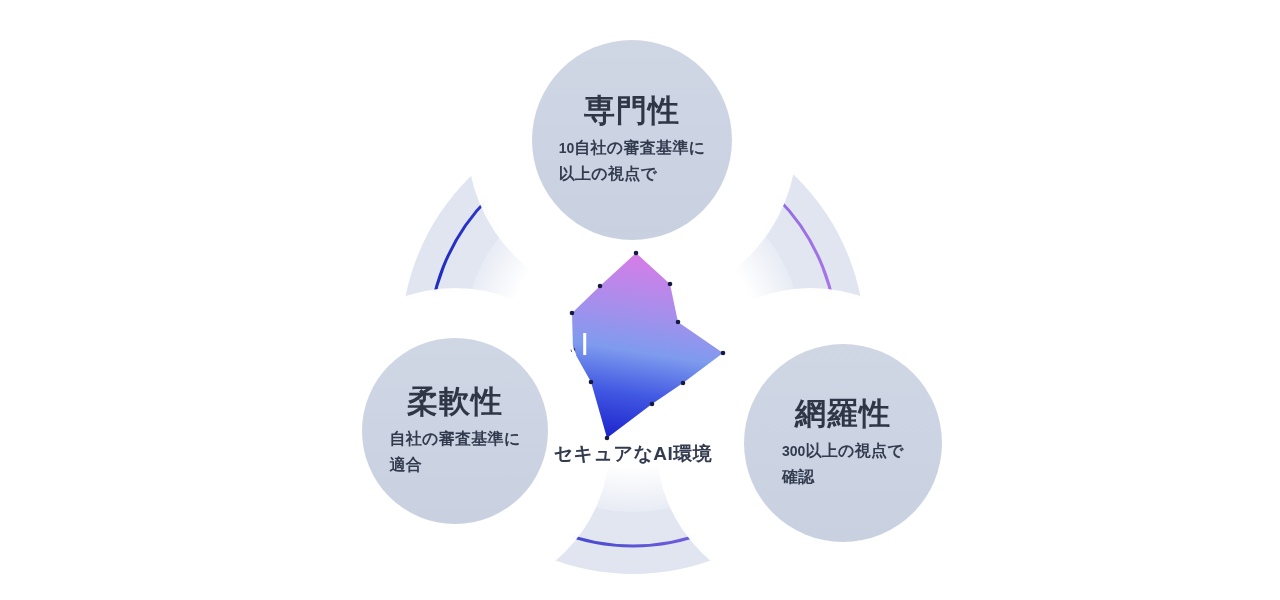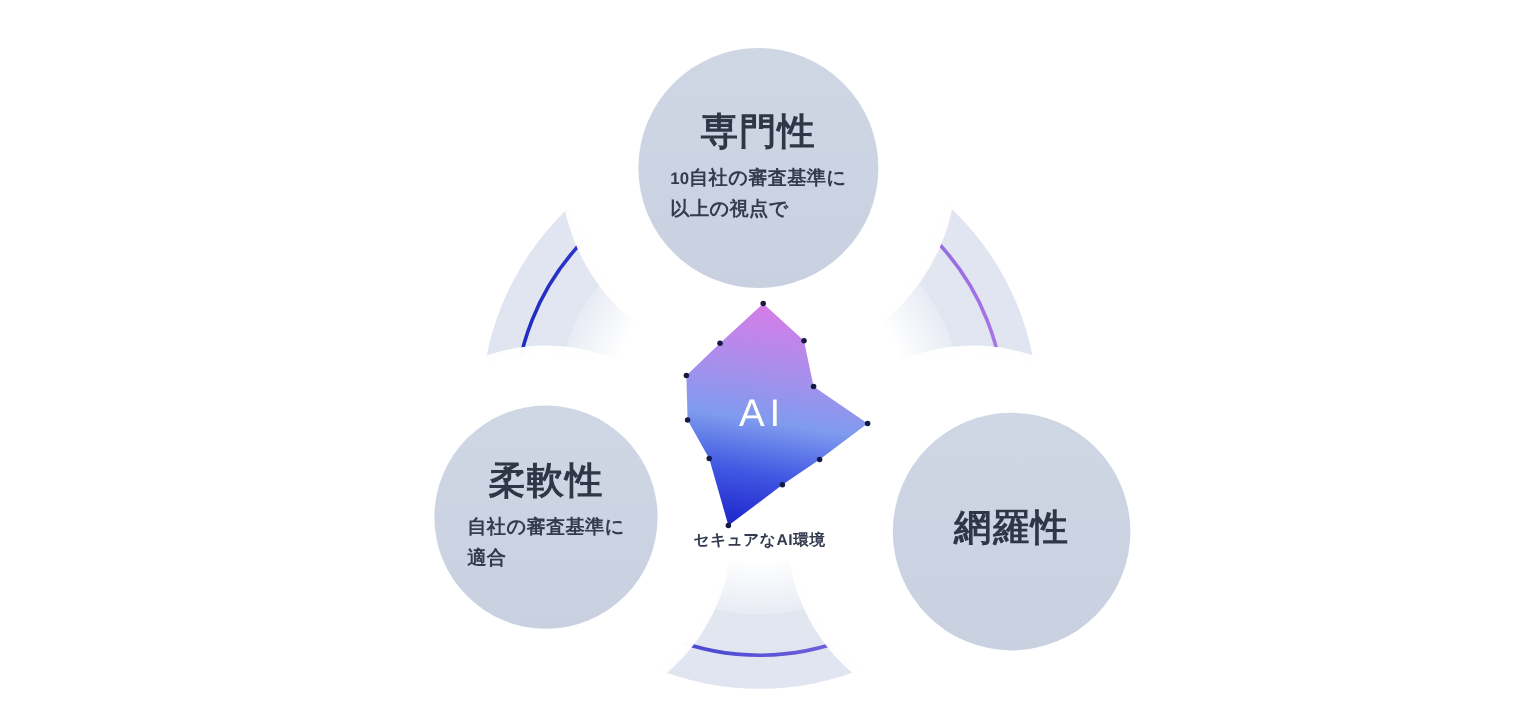--- a/index.html
+++ b/index.html
@@ -38,25 +38,25 @@
     font-size:31px;font-weight:800;color:#2f3747;letter-spacing:1px;margin-bottom:7px;line-height:1.15;
   }
   .node-desc{
     font-size:16px;font-weight:700;color:#333b4f;line-height:26px;letter-spacing:0.3px;
   }
   .node-desc .big{font-size:14px;letter-spacing:0;}
   
   .poly-svg{position:absolute;left:0;top:0;z-index:6;pointer-events:none;}
   .ai-label{
     position:absolute;left:555px;top:326px;width:160px;z-index:7;
-    text-align:center;font-size:32px;font-weight:400;color:#ffffff;letter-spacing:4px;
+    font-size:32px;font-weight:400;color:#ffffff;letter-spacing:4px;
   }
   .caption{
     position:absolute;left:483px;top:441px;width:300px;z-index:7;
-    text-align:center;font-size:13px;font-weight:600;color:#333b4f;letter-spacing:0.5px;
+    text-align:center;font-size:19px;font-weight:600;color:#333b4f;letter-spacing:0.5px;
   }
 </style>
 </head>
 <body>
 
 <div class="stage">
 
   <div class="disc"></div>
 
   <div class="center-glow"></div>
@@ -87,20 +87,24 @@
   <div class="node left">
     <div class="node-title">柔軟性</div>
     <div class="node-desc">
       <span class="big"></span><span>自社の審査基準に</span><br>
       <span>適合</span>
     </div>
   </div>
 
   <div class="node right">
     <div class="node-title">網羅性</div>
+    <div class="node-desc">
+      <span class="big">300</span><span>以上の視点で</span><br>
+      <span>確認</span>
+    </div>
   </div>
 
   <svg class="poly-svg" width="1280" height="600" viewBox="0 0 1280 600">
     <defs>
       <linearGradient id="polyGrad" gradientUnits="userSpaceOnUse" x1="636" y1="253" x2="607" y2="438">
         <stop offset="0" stop-color="#d77ce7"></stop>
         <stop offset="0.30" stop-color="#a68fec"></stop>
         <stop offset="0.52" stop-color="#7e9bee"></stop>
         <stop offset="0.75" stop-color="#4158e2"></stop>
         <stop offset="1" stop-color="#1d23cc"></stop>

